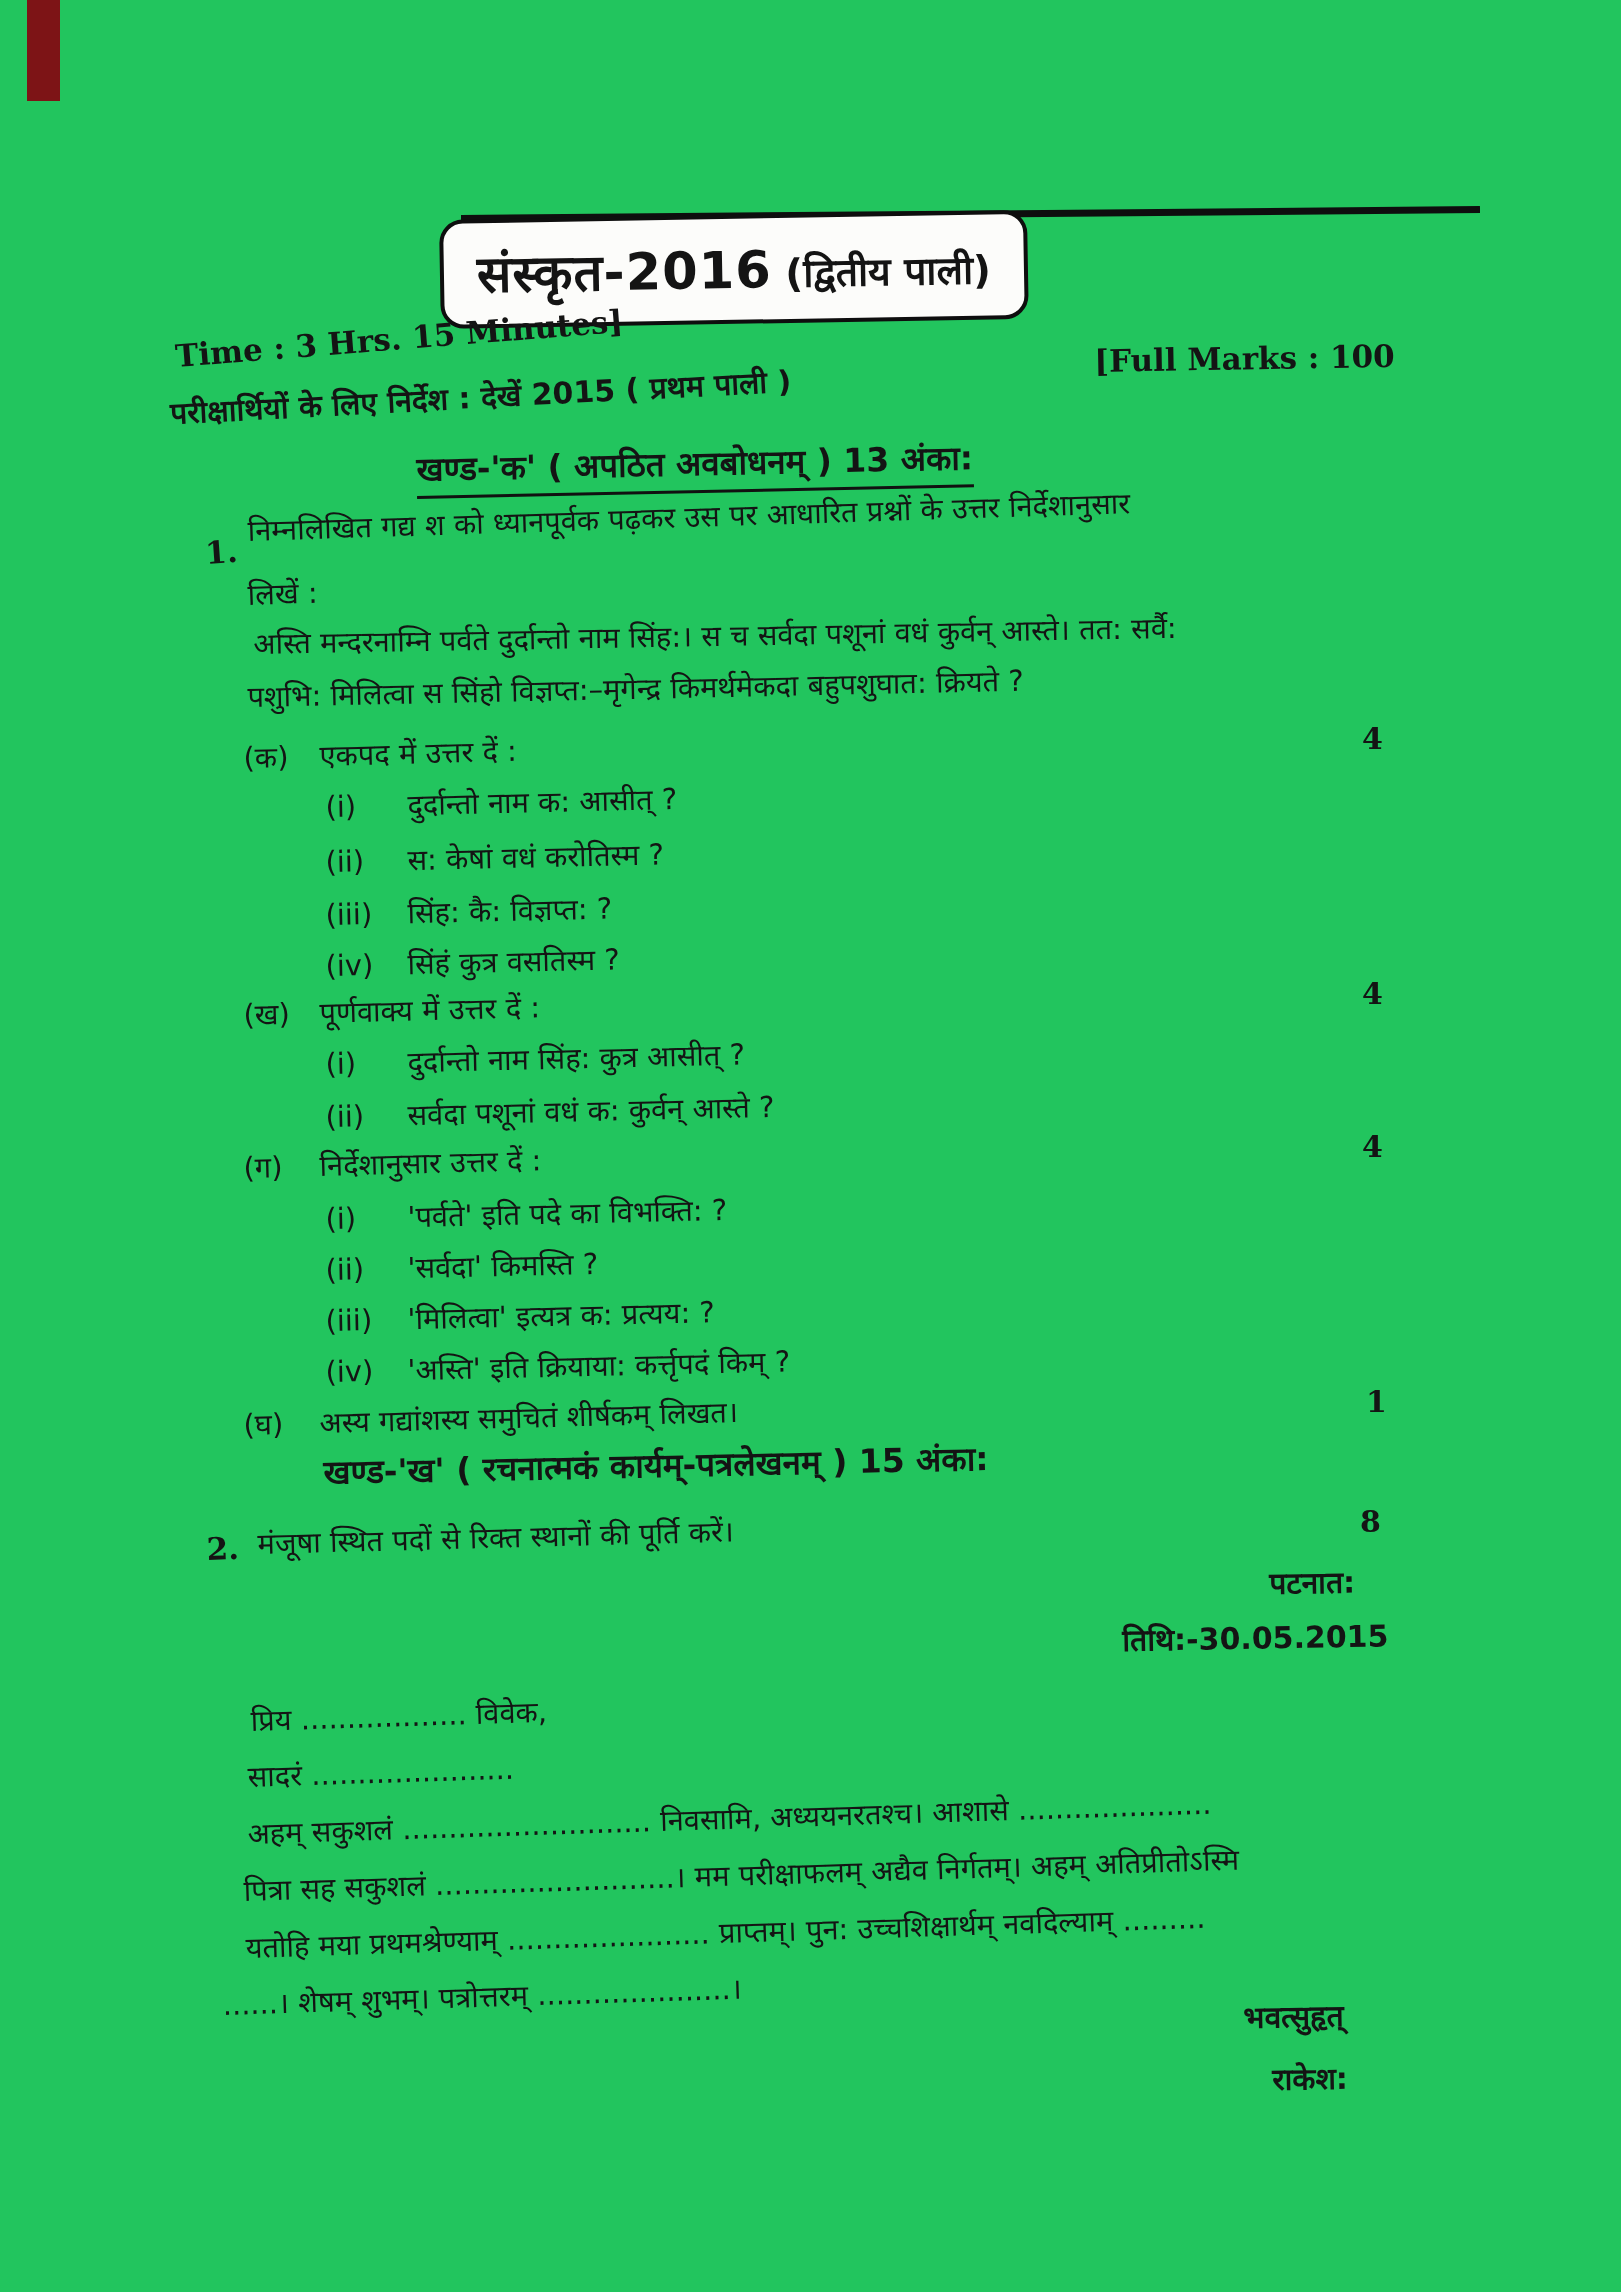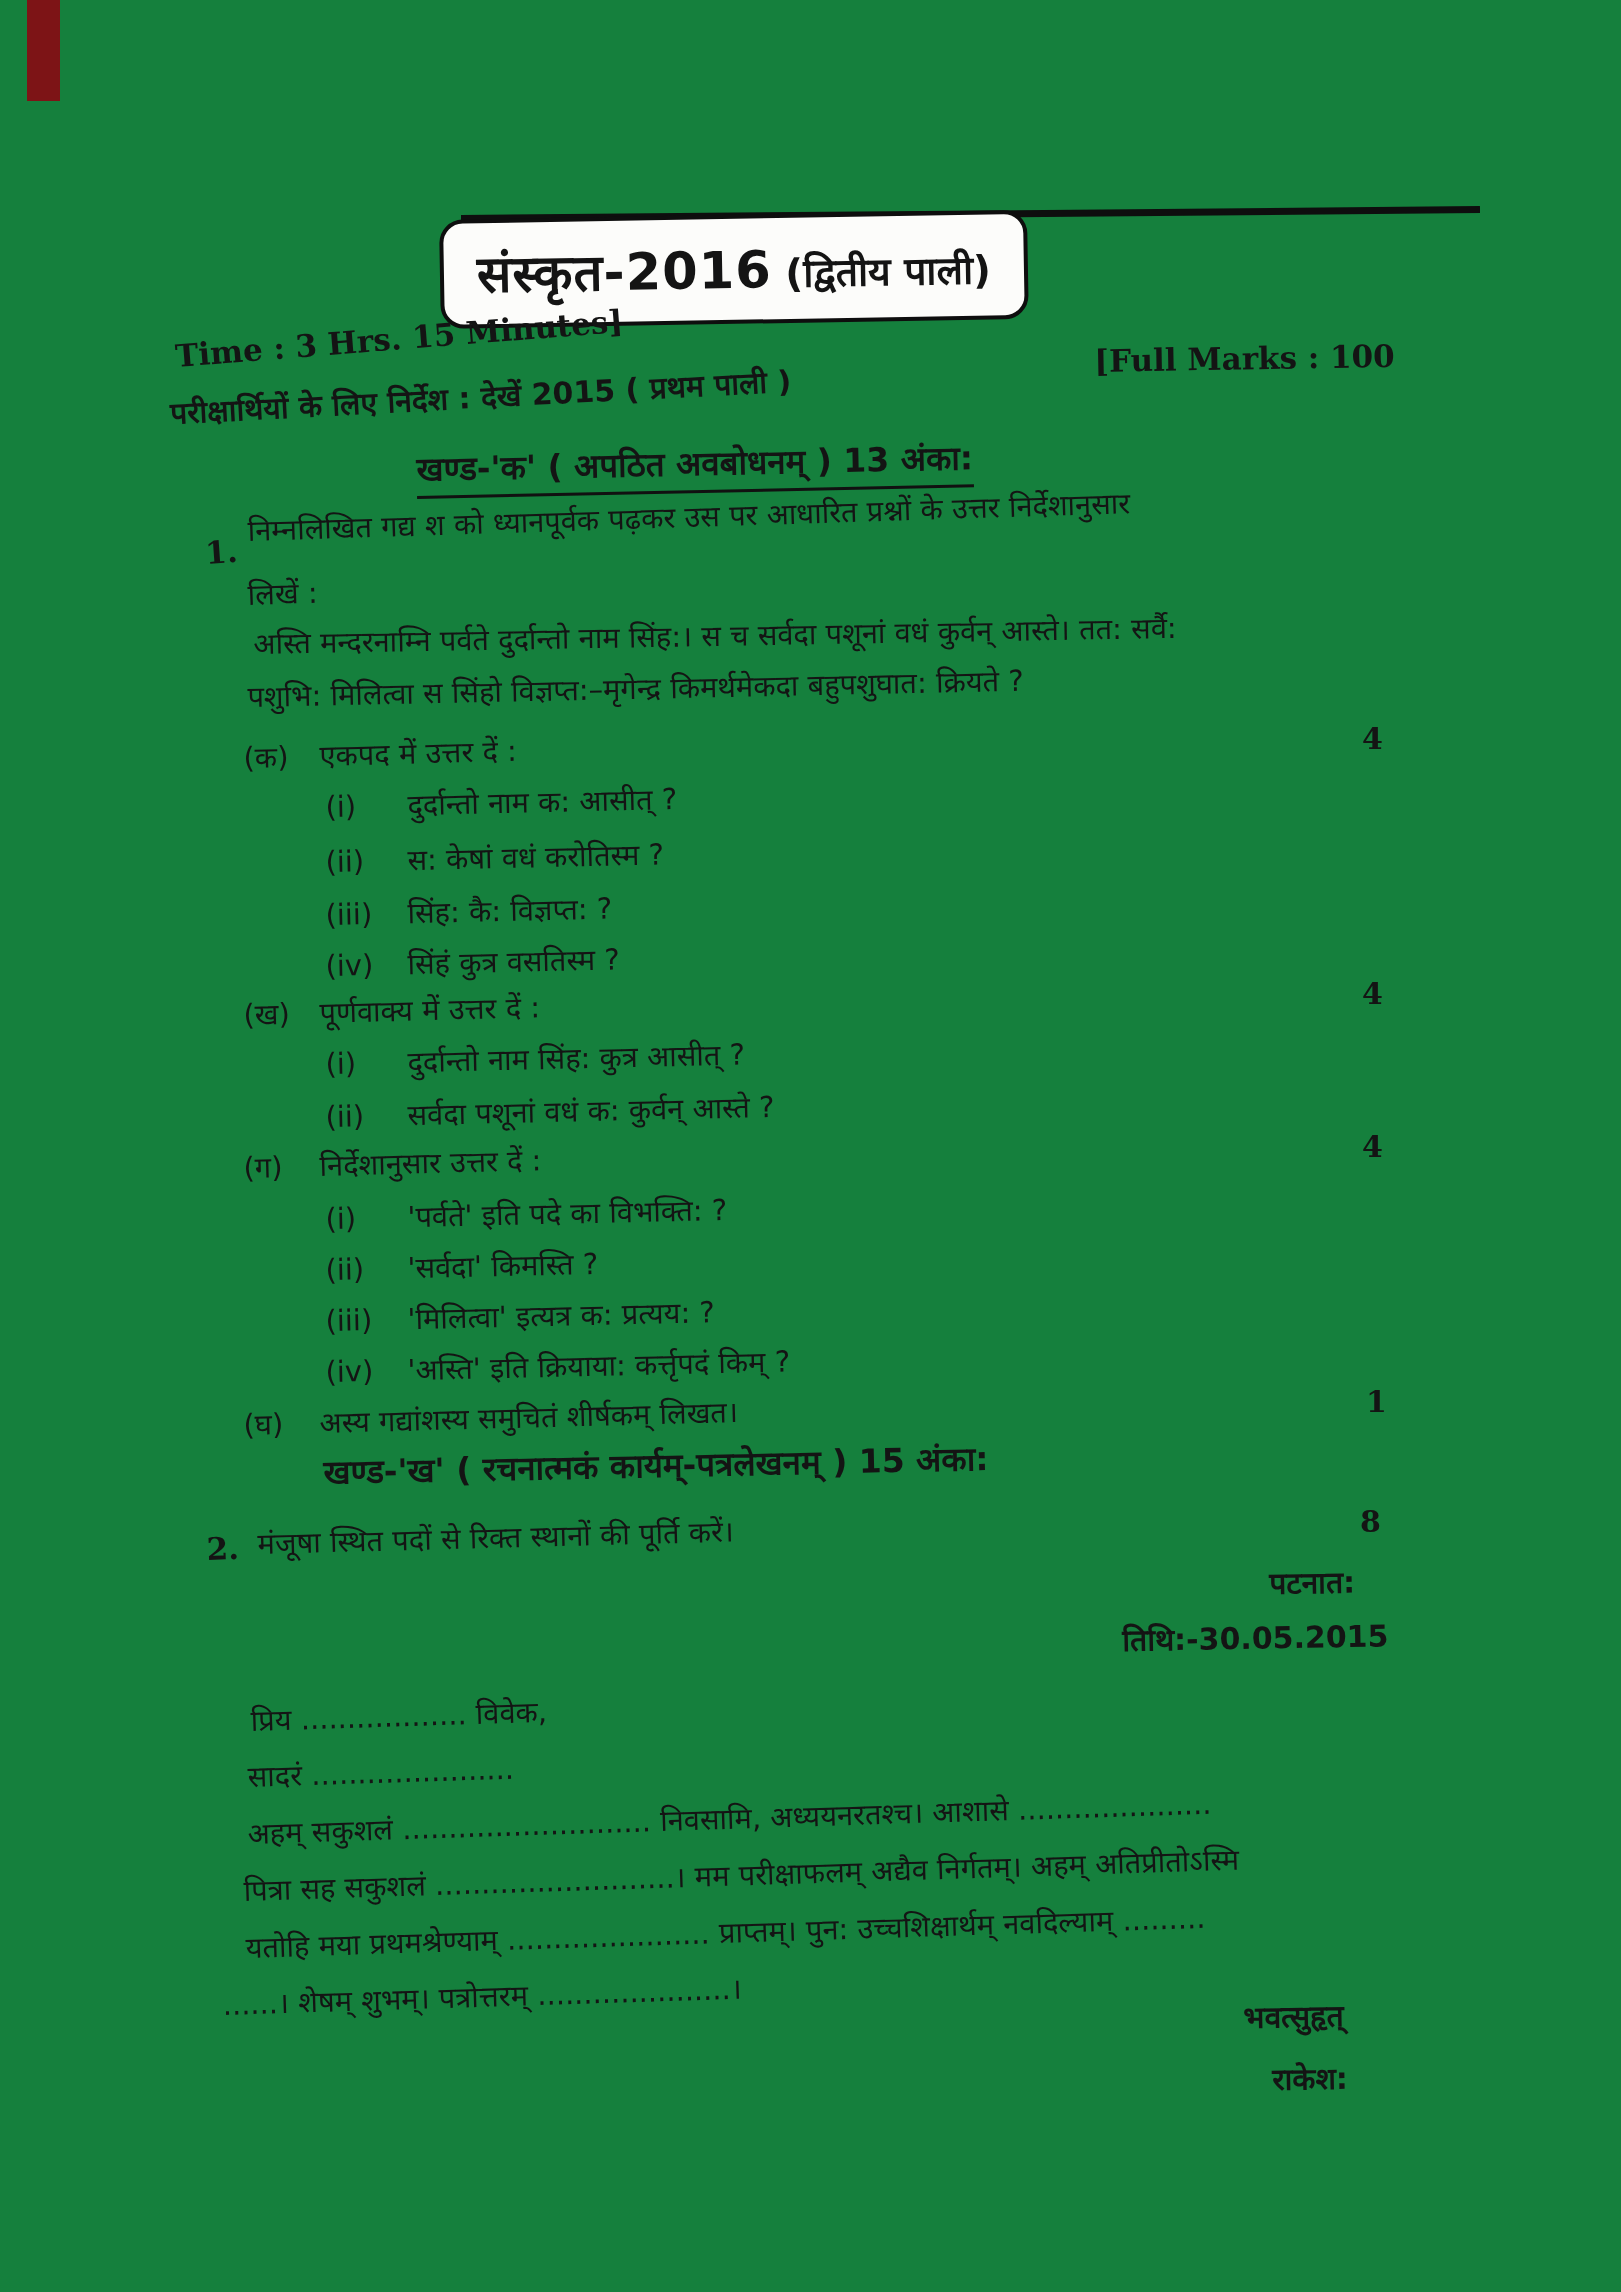--- a/index.html
+++ b/index.html
@@ -1,19 +1,19 @@
 <!DOCTYPE html>
 <html><head>
 <meta charset="utf-8">
 <style>
   html,body{margin:0;padding:0;background:#ffffff;}
   .page{
     position:relative;
     width:1621px;height:2293px;
-    background:#15803d;
+    background:#22c55e;
     overflow:hidden;
     font-family:"DejaVu Sans",sans-serif;
     color:#141414;
   }
   .abs{position:absolute;white-space:nowrap;}
   .dev{font-size:29px;font-weight:normal;}
   .dev-b{font-size:30px;font-weight:bold;}
   .eng{font-family:"DejaVu Serif",serif;font-size:31px;font-weight:bold;}
   .marks{font-family:"DejaVu Serif",serif;font-size:30px;font-weight:bold;}
   .red-stripe{background:#7d1416;}

